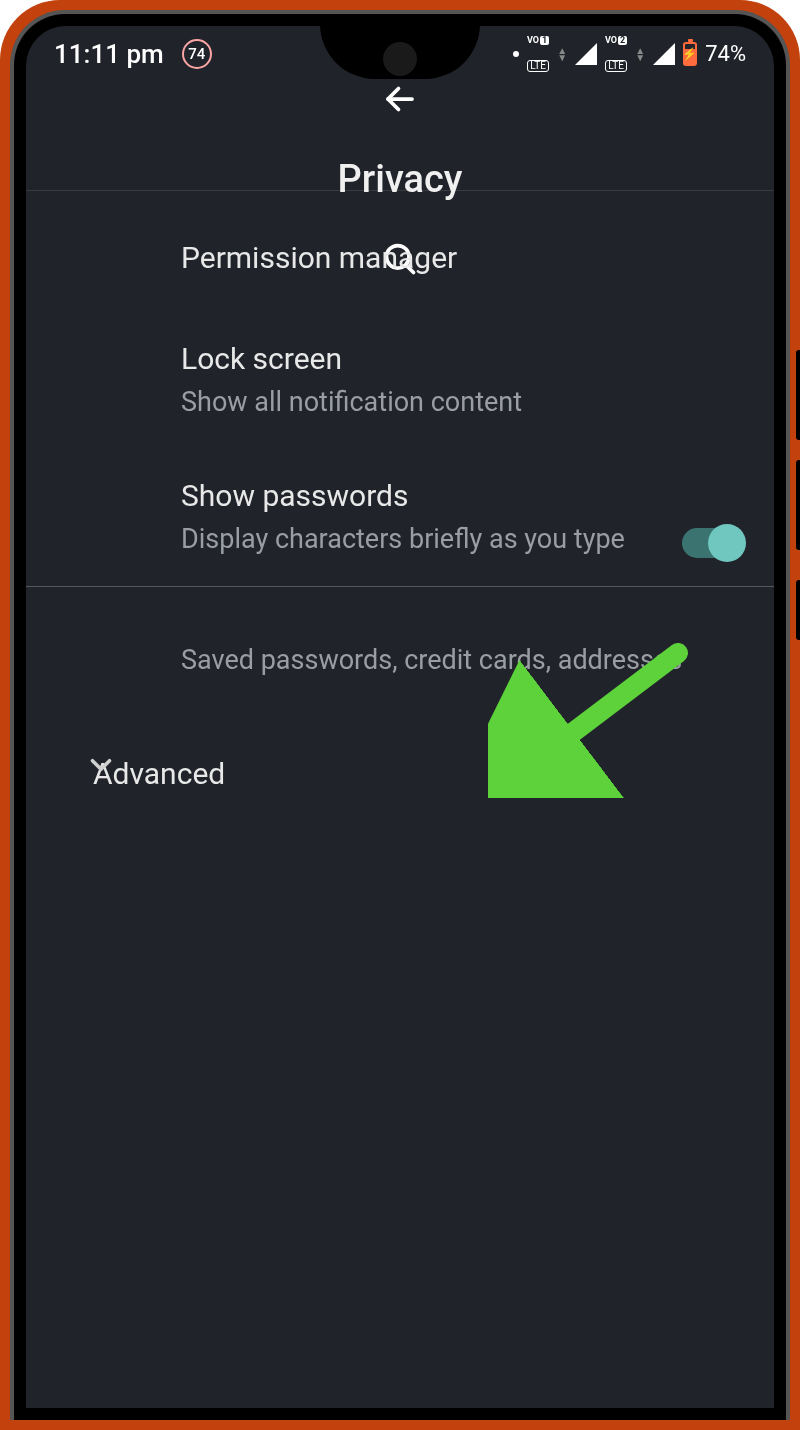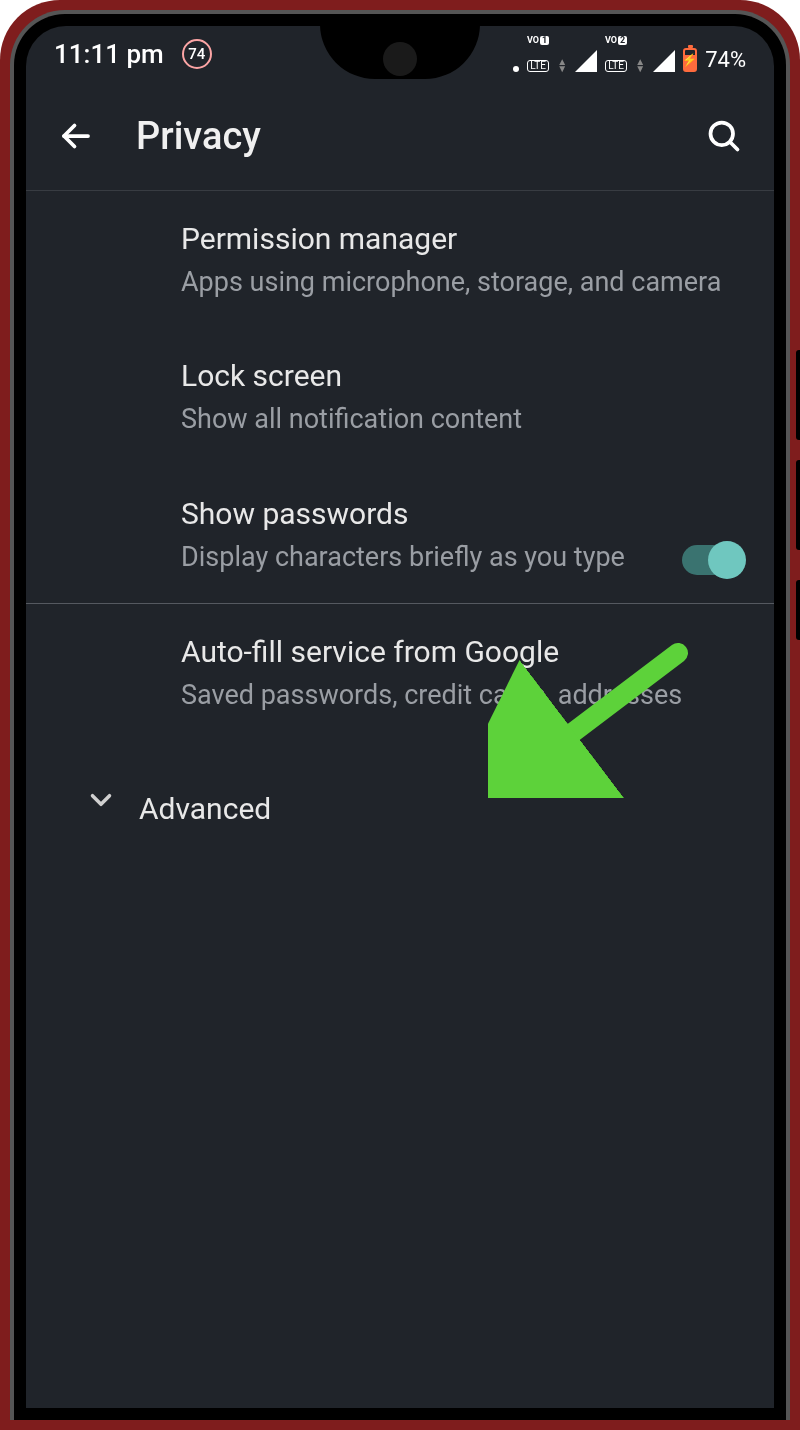--- a/index.html
+++ b/index.html
@@ -15,21 +15,21 @@
       overflow: hidden;
       position: relative;
     }
     
     .phone-frame {
       position: absolute;
       top: 0;
       left: 0;
       width: 800px;
       height: 1430px;
-      background: #7f1d1d;
+      background: #c2410c;
       border-radius: 60px 60px 0 0;
       padding: 10px;
     }
     .phone-frame-inner {
       width: 100%;
       height: 100%;
       background: #000;
       border-radius: 55px 55px 0 0;
       padding: 12px;
       border: 4px solid #555;
@@ -91,21 +91,21 @@
       border: 2px solid #fca5a5;
       border-radius: 50%;
       display: flex;
       align-items: center;
       justify-content: center;
       font-size: 15px;
       font-weight: 500;
     }
     .status-right {
       display: flex;
-      align-items: flex-end;
+      align-items: center;
       gap: 8px;
     }
     .status-dot {
       width: 6px;
       height: 6px;
       background: #fff;
       border-radius: 50%;
     }
     .volte-badge {
       display: flex;
@@ -186,20 +186,21 @@
       font-weight: 400;
     }
     
     .app-bar {
       height: 110px;
       display: flex;
       align-items: center;
       padding: 0 30px;
       gap: 40px;
       border-bottom: 1px solid #383c42;
+      flex-direction: column;
     }
     .back-btn {
       color: #fff;
       display: flex;
       align-items: center;
       justify-content: center;
       width: 40px;
       height: 40px;
       cursor: pointer;
     }
@@ -224,21 +225,21 @@
     }
     .setting-row {
       display: flex;
       align-items: flex-end;
       padding: 28px 30px 28px 155px;
       min-height: 120px;
       cursor: pointer;
       position: relative;
     }
     .setting-row.with-icon {
-      padding-left: 113px;
+      padding-left: 67px;
     }
     .setting-icon {
       position: absolute;
       left: 58px;
       top: 50%;
       transform: translateY(-50%);
       color: #d0d0d0;
     }
     .setting-text {
       flex: 1;
@@ -359,21 +360,20 @@
               <line x1="21" y1="21" x2="16" y2="16"></line>
             </svg>
         </div>
       </div>
 
       <div class="settings-list">
 
         <div class="setting-row">
           <div class="setting-text">
             <div class="setting-title">Permission manager</div>
-            <div class="setting-subtitle">Apps using microphone, storage, and camera</div>
           </div>
         </div>
 
         <div class="setting-row">
           <div class="setting-text">
             <div class="setting-title">Lock screen</div>
             <div class="setting-subtitle">Show all notification content</div>
           </div>
         </div>
 
@@ -384,21 +384,20 @@
           </div>
           <div class="toggle">
             <div class="toggle-knob"></div>
           </div>
         </div>
 
         <div class="divider"></div>
 
         <div class="setting-row">
           <div class="setting-text">
-            <div class="setting-title">Auto-fill service from Google</div>
             <div class="setting-subtitle">Saved passwords, credit cards, addresses</div>
           </div>
         </div>
 
         <div class="setting-row with-icon">
           <div class="setting-icon">
             <svg width="34" height="34" viewBox="0 0 24 24" fill="none" stroke="currentColor" stroke-width="2.5" stroke-linecap="round" stroke-linejoin="round">
                 <polyline points="6 9 12 15 18 9"></polyline>
               </svg>
           </div>

